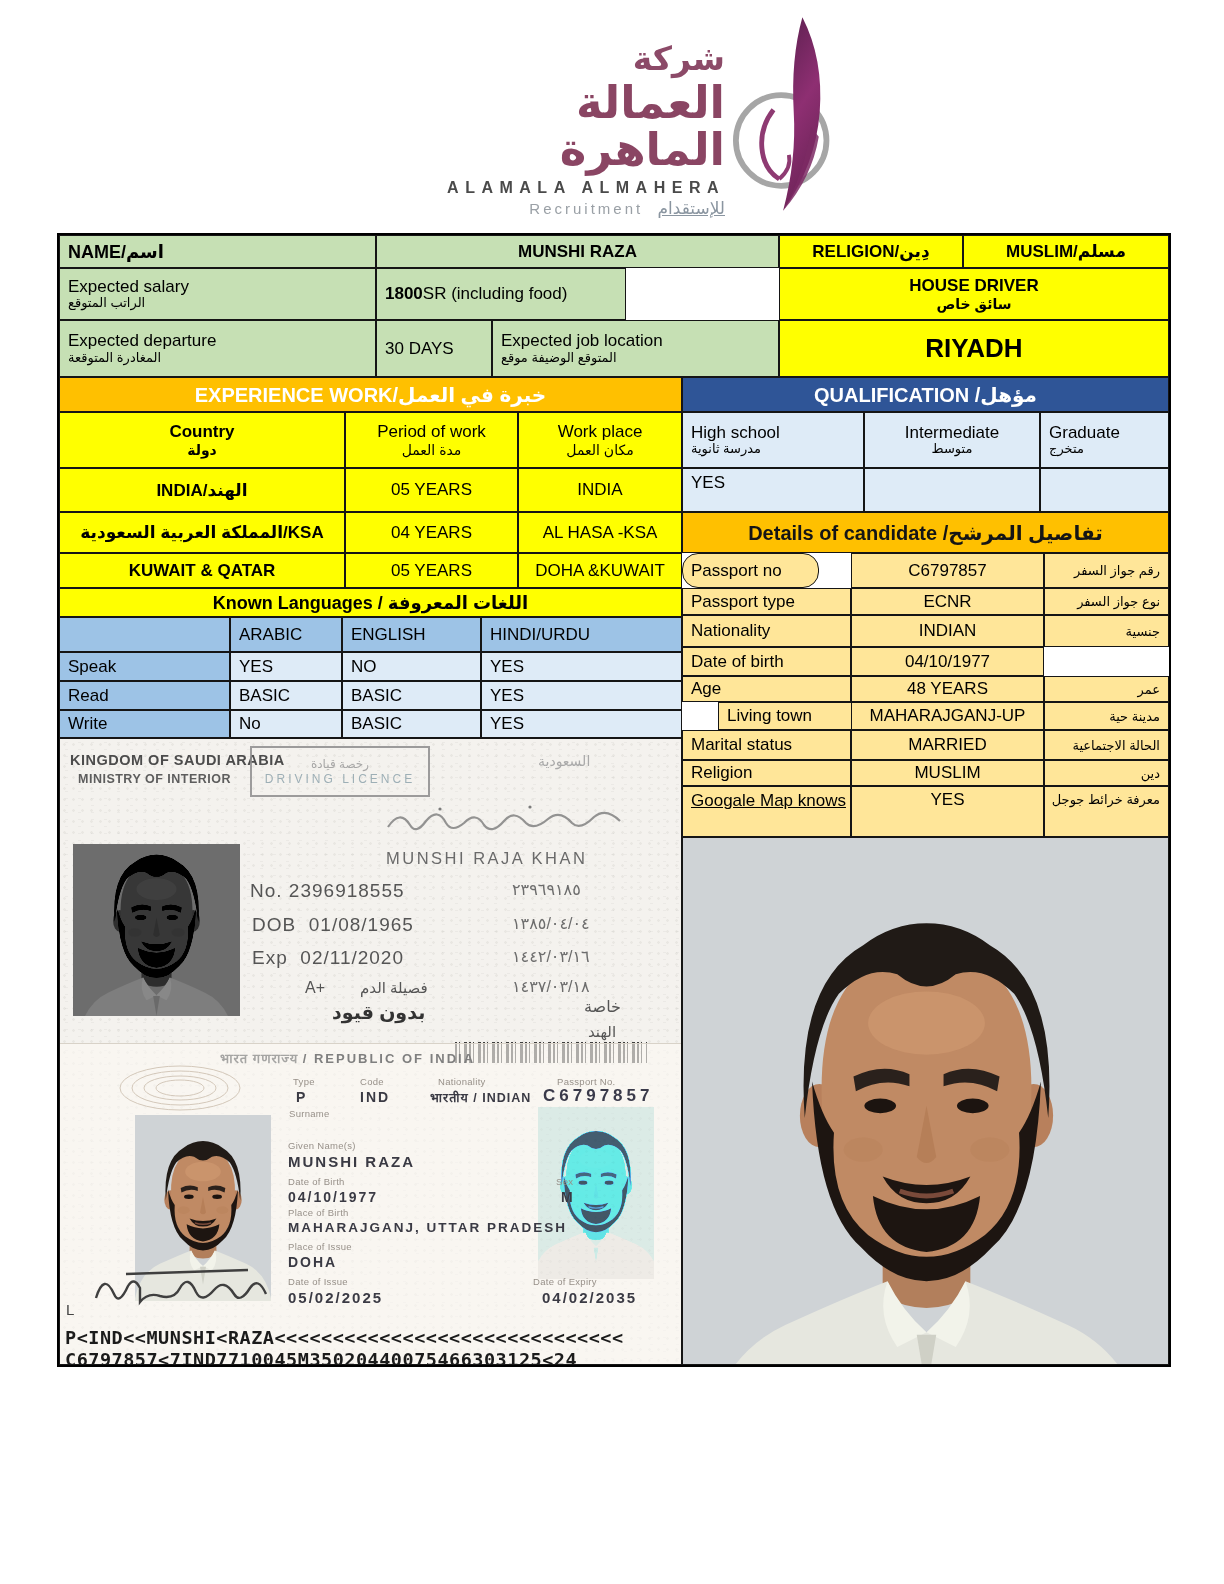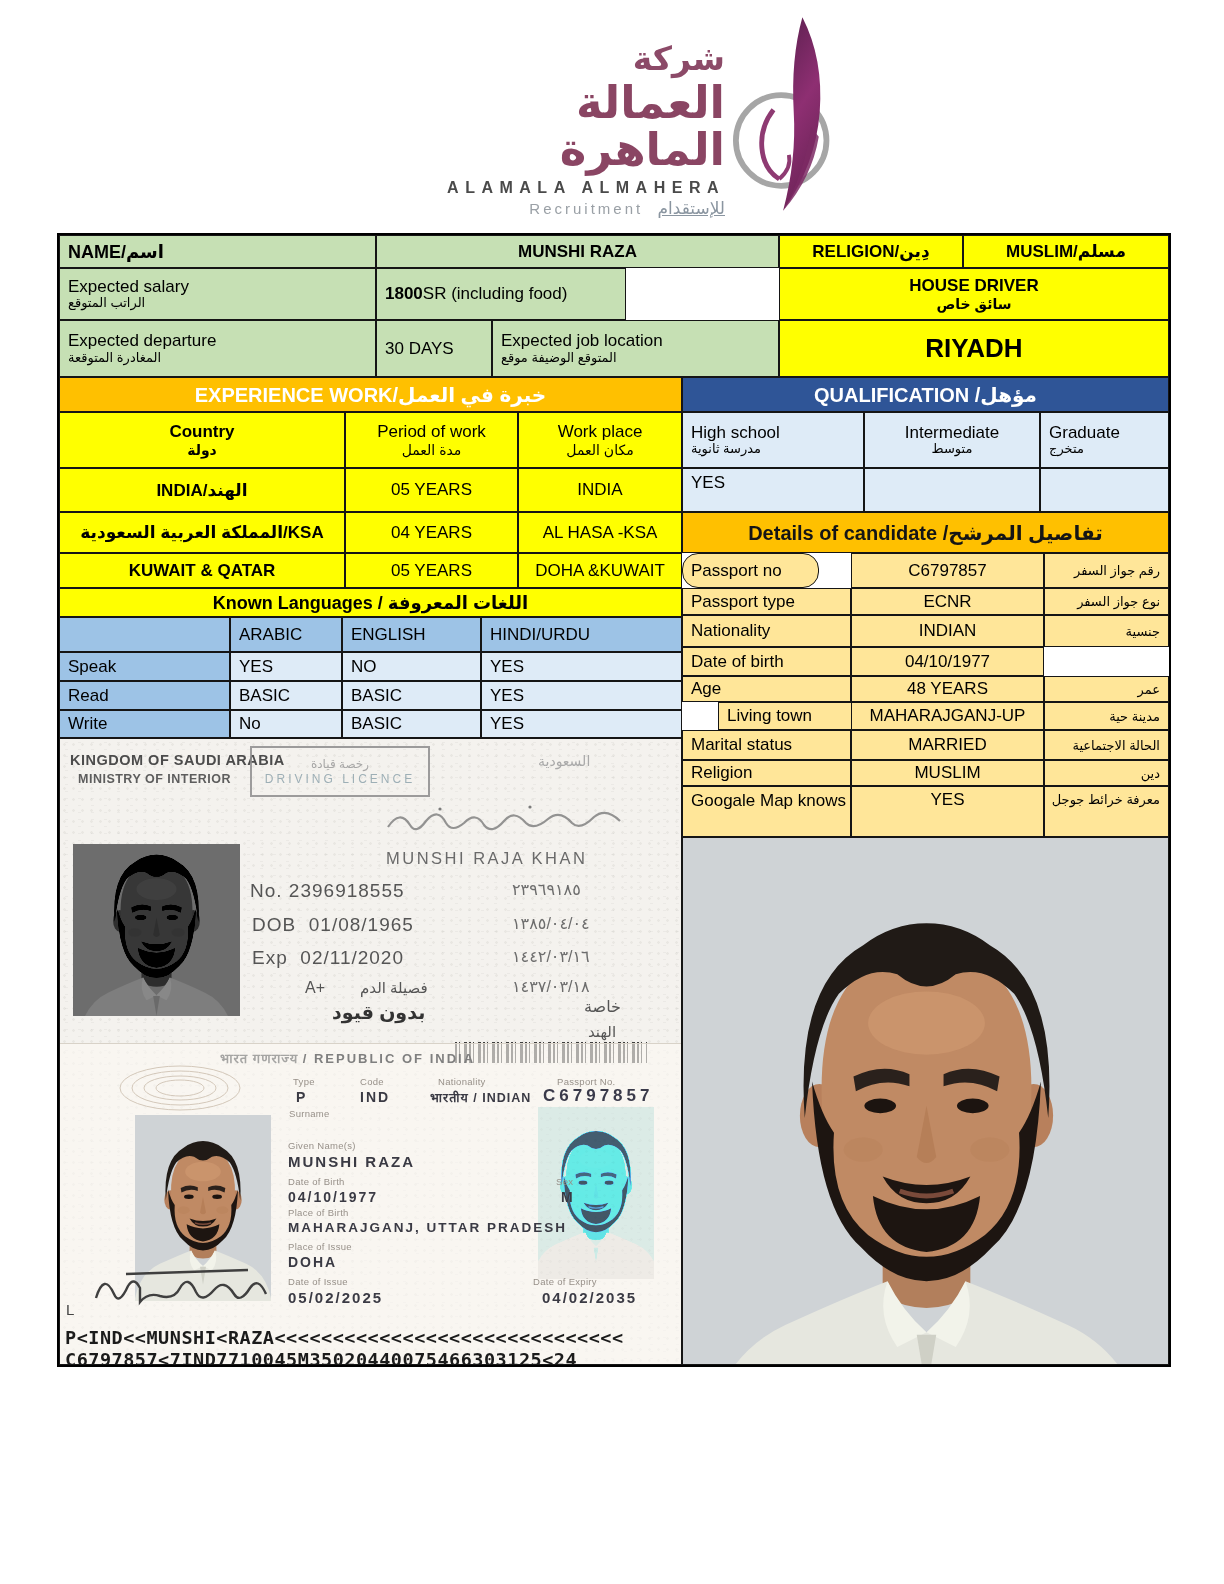--- a/index.html
+++ b/index.html
@@ -241,21 +241,21 @@
   <div class="c right tan fs13" dir="rtl" style="left:985px;top:467px;width:125px;height:28px;justify-content:flex-start;">مدينة حية</div>
 
   <div class="c left tan fs17" style="left:623px;top:495px;width:169px;height:30px;">Marital status</div>
   <div class="c tan fs17" style="left:792px;top:495px;width:193px;height:30px;">MARRIED</div>
   <div class="c right tan fs13" dir="rtl" style="left:985px;top:495px;width:125px;height:30px;justify-content:flex-start;">الحالة الاجتماعية</div>
 
   <div class="c left tan fs17" style="left:623px;top:525px;width:169px;height:26px;">Religion</div>
   <div class="c tan fs17" style="left:792px;top:525px;width:193px;height:26px;">MUSLIM</div>
   <div class="c right tan fs13" dir="rtl" style="left:985px;top:525px;width:125px;height:26px;justify-content:flex-start;">دين</div>
 
-  <div class="c left tan fs17" style="left:623px;top:551px;width:169px;height:51px;align-items:flex-start;padding-top:3px;white-space:normal;line-height:1.25;">Googale Map knows</div>
+  <div class="c left tan fs17" style="left:623px;top:551px;width:169px;height:51px;align-items:flex-start;padding-top:3px;white-space:normal;line-height:1.25;text-decoration:underline;">Googale Map knows</div>
   <div class="c tan fs17" style="left:792px;top:551px;width:193px;height:51px;align-items:flex-start;padding-top:3px;">YES</div>
   <div class="c right tan fs13" dir="rtl" style="left:985px;top:551px;width:125px;height:51px;justify-content:flex-start;align-items:flex-start;padding-top:5px;">معرفة خرائط جوجل</div>
 
   <div class="scan">
 
     <span class="t lic-cap" style="left:10px;top:13px;">KINGDOM OF SAUDI ARABIA</span>
     <span class="t lic-cap2" style="left:18px;top:33px;">MINISTRY OF INTERIOR</span>
     <div class="stampbox">
       <span class="ar">رخصة قيادة</span>
       <span class="en">DRIVING LICENCE</span>

